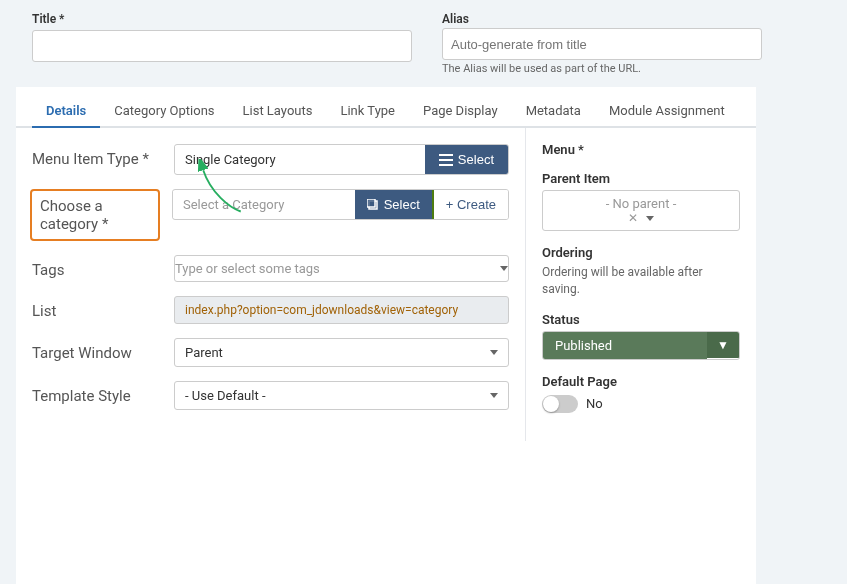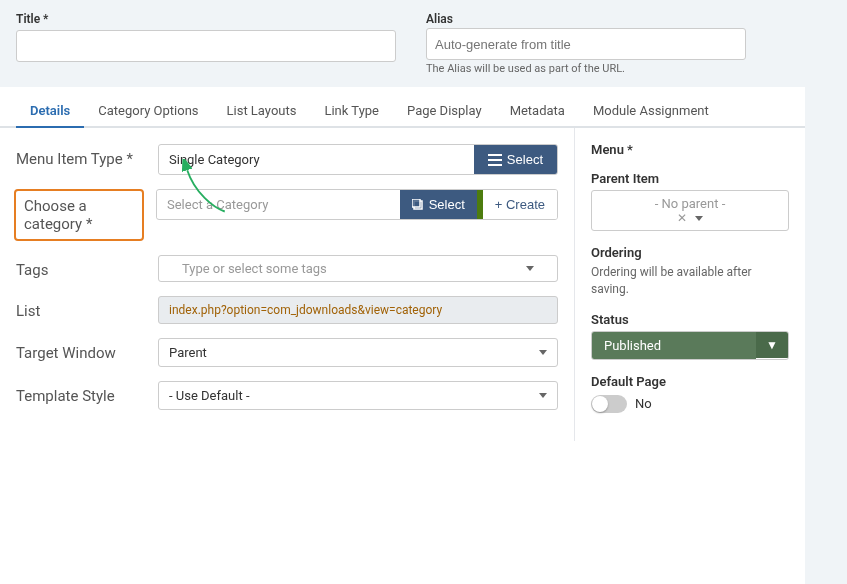--- a/index.html
+++ b/index.html
@@ -3,24 +3,25 @@
   <meta charset="utf-8">
   <style>
     * { box-sizing: border-box; margin: 0; padding: 0; }
     body {
       font-family: -apple-system, BlinkMacSystemFont, 'Segoe UI', Roboto, sans-serif;
       font-size: 13px;
       background: #f0f4f7;
       color: #333;
     }
     .page-wrapper {
-      width: 805px;
+      width: 740px;
       min-height: 584px;
       background: #fff;
       padding: 0;
+      margin-left: 16px;
     }
     
     .top-section {
       background: #f0f4f7;
       padding: 12px 16px 12px 16px;
       display: flex;
       gap: 30px;
       align-items: flex-start;
     }
     .field-group {
@@ -181,21 +182,21 @@
       cursor: pointer;
       display: flex;
       align-items: center;
       gap: 5px;
       white-space: nowrap;
     }
     .category-create-btn {
       background: #fff;
       color: #3d5a80;
       border: none;
-      border-left: 6px solid #4d7c0f;
+      border-left: 2px solid #4d7c0f;
       padding: 7px 12px;
       font-size: 13px;
       cursor: pointer;
       display: flex;
       align-items: center;
       gap: 4px;
       white-space: nowrap;
     }
     
     .arrow-container {
@@ -209,21 +210,21 @@
       height: 60px;
       pointer-events: none;
     }
     
     .tags-field {
       display: flex;
       align-items: center;
       border: 1px solid #ccc;
       border-radius: 3px;
       flex: 1;
-      padding: 5px 23px;
+      padding: 5px 0;
       background: #fff;
       cursor: pointer;
       justify-content: space-between;
     }
     .tags-placeholder {
       color: #999;
       font-size: 13px;
     }
     
     .link-field {

